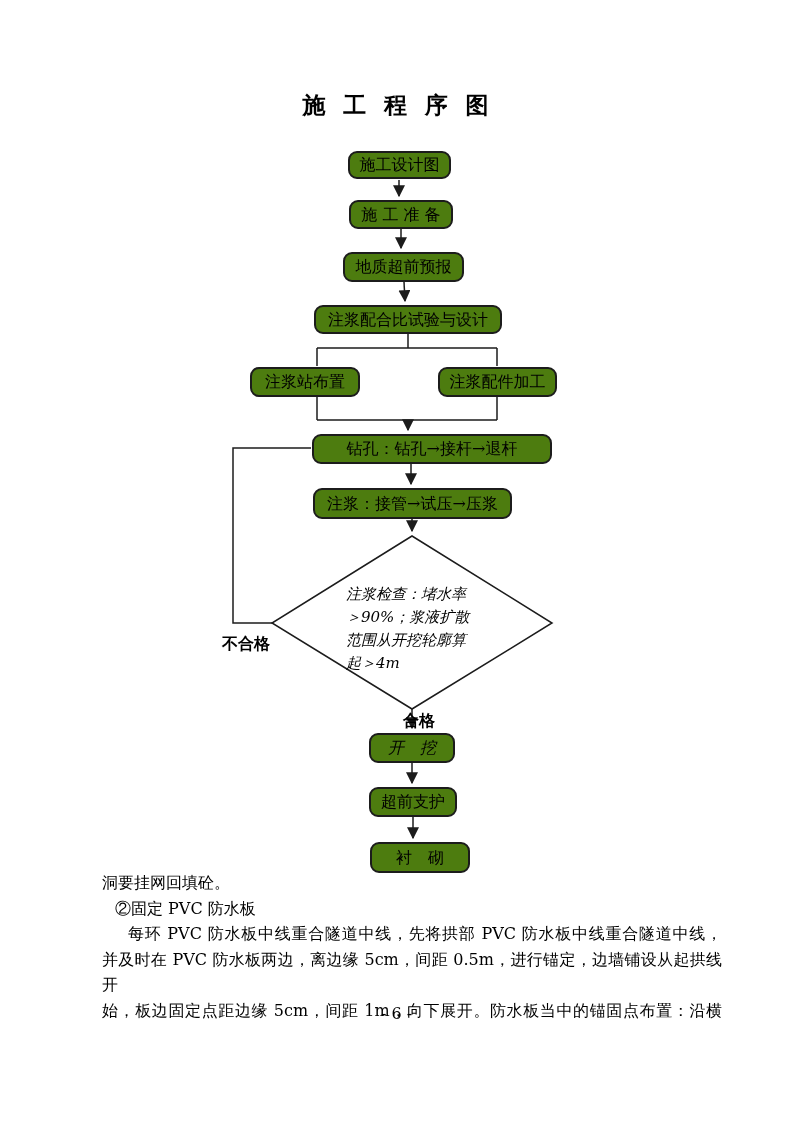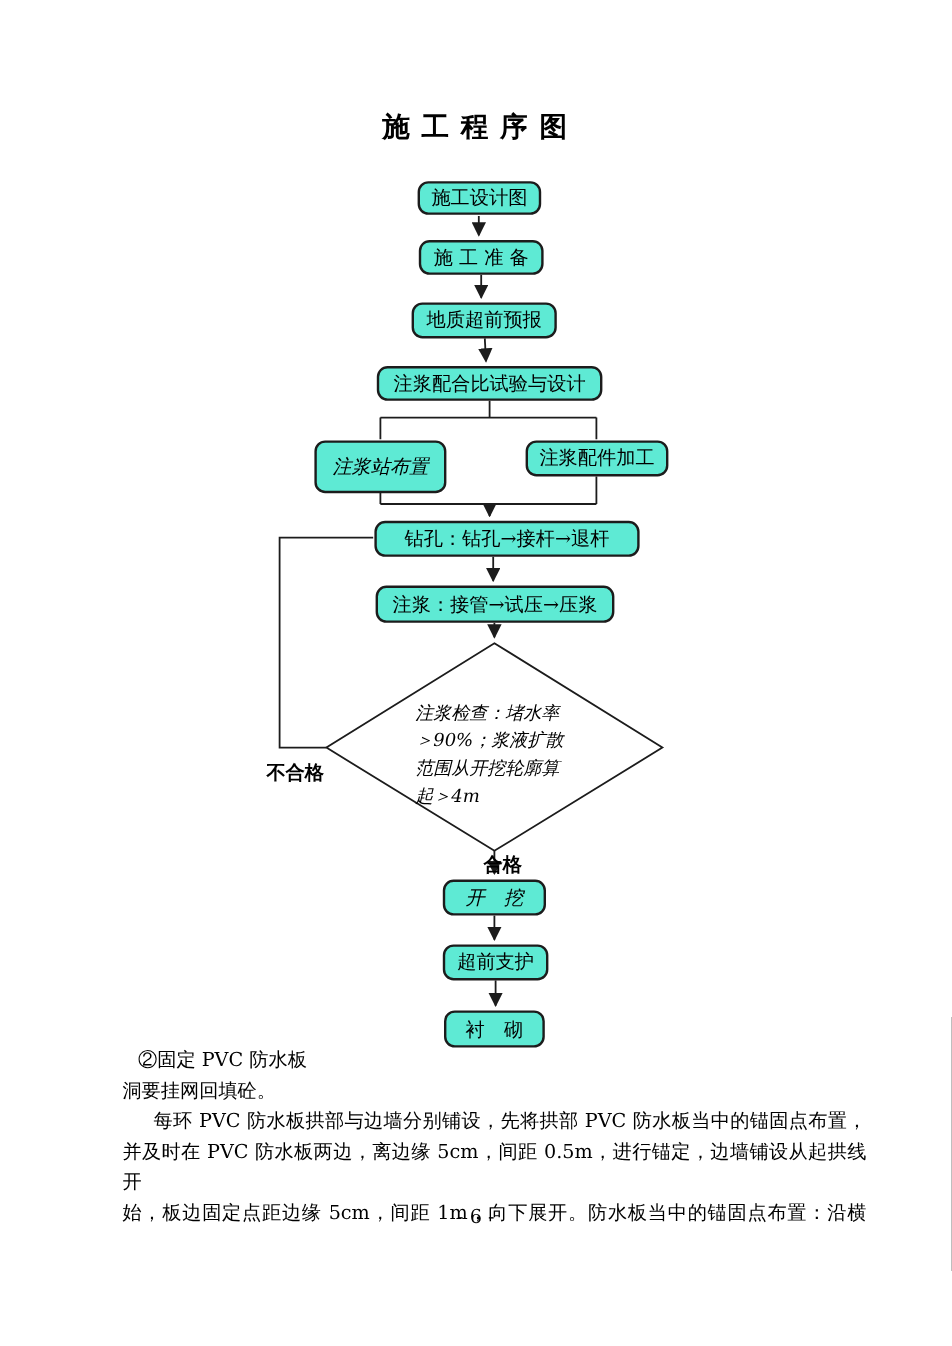--- a/index.html
+++ b/index.html
@@ -5,40 +5,40 @@
   html,body { margin:0; padding:0; background:#888; }
   .page {
     position:relative; width:793px; height:1122px; margin:0 auto;
     background:#ffffff; overflow:hidden;
     font-family:"DejaVu Serif", serif; color:#000;
   }
   .doc-title {
     position:absolute; top:90px; left:0; width:793px;
     text-align:center; font-size:23px; font-weight:bold;
     letter-spacing:2px;
-    font-family:Liberation Serif, serif;
+    font-family:Liberation Mono, monospace;
   }
   svg.connectors { position:absolute; top:0; left:0; }
   .fbox {
     position:absolute; box-sizing:border-box;
-    border:2px solid #1c1c1c; border-radius:9px; background:#5eead4;
+    border:2px solid #1c1c1c; border-radius:9px; background:#4d7c0f;
     display:flex; align-items:center; justify-content:center;
     font-size:16px; white-space:nowrap; line-height:1;
   }
   .n0  { left:348px; top:151px; width:103px; height:28px; }
   .n1  { left:349px; top:200px; width:104px; height:29px; }
   .n2  { left:343px; top:252px; width:121px; height:30px; }
   .n3  { left:314px; top:305px; width:188px; height:29px; }
-  .n4  { left:262px; top:367px; width:110px; height:44px;font-style:italic; }
+  .n4  { left:250px; top:367px; width:110px; height:30px; }
   .n5  { left:438px; top:367px; width:119px; height:30px; }
-  .n6  { left:312px; top:434px; width:221px; height:30px; }
+  .n6  { left:312px; top:434px; width:240px; height:30px; }
   .n7  { left:313px; top:488px; width:199px; height:31px; }
   .n8  { left:369px; top:733px; width:86px;  height:30px;font-style:italic; }
   .n9  { left:369px; top:787px; width:88px;  height:30px; }
-  .n10 { left:370px; top:842px; width:84px;  height:31px; }
+  .n10 { left:370px; top:842px; width:100px;  height:31px; }
   .diamond-text {
     position:absolute; left:346px; top:583px; width:150px;
     font-size:15px; line-height:23px; white-space:nowrap;font-style:italic;
   }
   .edge-label { position:absolute; font-size:16px; line-height:1; white-space:nowrap;font-weight:bold; }
   .lbl-fail { left:222px; top:636px; }
   .lbl-pass { left:403px; top:713px; }
   .body-text {
     position:absolute; left:102px; top:870px; width:620px;
     font-size:16px; line-height:25.5px;
@@ -98,22 +98,22 @@
     <div>注浆检查：堵水率</div>
     <div>＞90%；浆液扩散</div>
     <div>范围从开挖轮廓算</div>
     <div>起＞4m</div>
   </div>
 
   <div class="edge-label lbl-fail">不合格</div>
   <div class="edge-label lbl-pass">合格</div>
 
   <div class="body-text">
+    <div class="body-line">洞要挂网回填砼。</div>
     <div class="body-line indent1">②固定 PVC 防水板</div>
-    <div class="body-line">洞要挂网回填砼。</div>
-    <div class="body-line indent2 just">每环 PVC 防水板拱部与边墙分别铺设，先将拱部 PVC 防水板当中的锚固点布置，</div>
+    <div class="body-line indent2 just">每环 PVC 防水板中线重合隧道中线，先将拱部 PVC 防水板中线重合隧道中线，</div>
     <div class="body-line just">并及时在 PVC 防水板两边，离边缘 5cm，间距 0.5m，进行锚定，边墙铺设从起拱线开</div>
     <div class="body-line just">始，板边固定点距边缘 5cm，间距 1m，向下展开。防水板当中的锚固点布置：沿横</div>
   </div>
 
   <div class="page-number">- 6 -</div>
 
 </div>
 
 </body></html>

